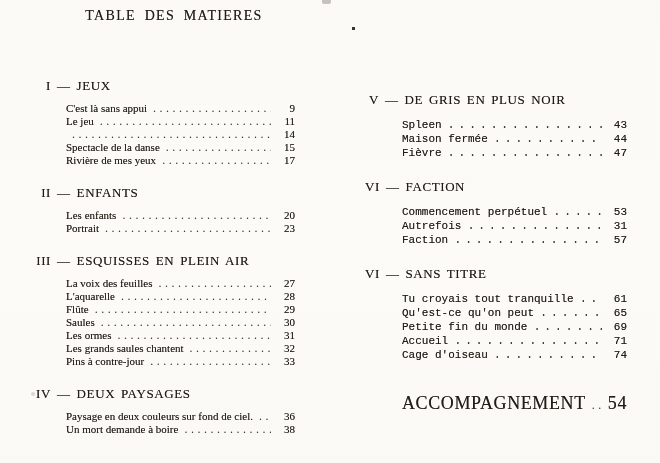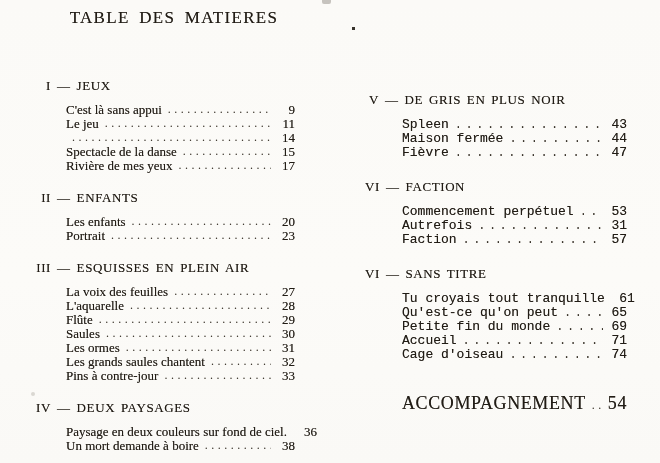--- a/index.html
+++ b/index.html
@@ -8,21 +8,21 @@
     position: relative;
     background: linear-gradient(180deg, #fbfaf7 0%, #fcfbf8 60%, #faf9f6 100%);
     font-family: "Liberation Serif", "DejaVu Serif", serif;
     color: #211c15;
     overflow: hidden;
     text-shadow: 0 0 0.4px rgba(33,28,21,0.55);
   }
   .title {
     position: absolute; top: 8px; left: 0; width: 348px;
     margin: 0; text-align: center;
-    font-size: 17px; font-weight: normal;
+    font-size: 14px; font-weight: normal;
     letter-spacing: 1.3px; word-spacing: 4px;
     white-space: nowrap;
   }
   .col { position: absolute; display: flex; flex-direction: column; }
   .col-left  { left: 35px;  top: 78px; width: 260px; }
   .col-right { left: 365px; top: 92px; width: 262px; }
 
   .toc-section { margin-bottom: 18px; }
   .col-right .toc-section { margin-bottom: 19px; }
 
@@ -34,22 +34,22 @@
   .col-right .sec-header { margin-bottom: 10px; }
   .numeral { display: inline-block; text-align: right; }
   .col-left  .numeral { min-width: 16px; }
   .col-right .numeral { min-width: 14px; }
   .dash { margin: 0 6px; }
 
   .col-left  .entries { padding-left: 31px; }
   .col-right .entries { padding-left: 37px; }
 
   .entry {
-    display: flex; align-items: flex-end;
-    font-size: 13px; line-height: 13px;
+    display: flex; align-items: flex-start;
+    font-size: 11px; line-height: 13px;
     white-space: nowrap;
   }
   .col-right .entry { line-height: 14px; font-family: Liberation Mono, monospace; }
 
   .label { flex: none; }
   .dots {
     flex: 1 1 auto; overflow: hidden; white-space: nowrap;
     margin: 0 4px 0 6px; color: #3b352c; text-shadow: none;
   }
   .dots::after {

